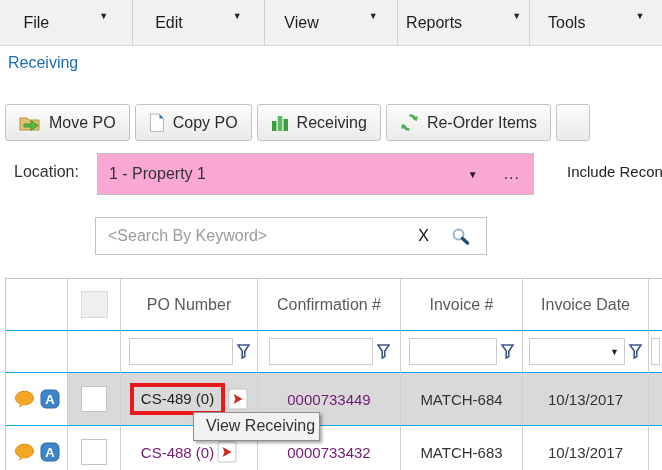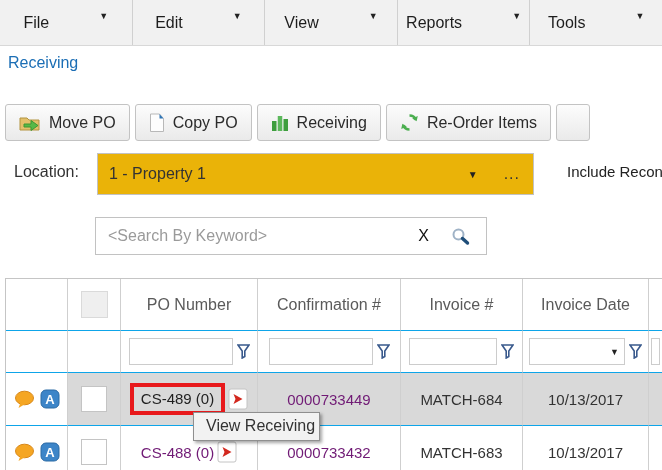--- a/index.html
+++ b/index.html
@@ -20,21 +20,21 @@
   
   .toolbar{position:absolute;top:104px;left:5px;display:flex;gap:5px;white-space:nowrap;}
   .tb-btn{height:37px;display:flex;align-items:center;gap:8px;padding:4px 13px;
     background:linear-gradient(#fcfcfc,#eaeaea);border:1px solid #c3c3c3;border-radius:3px;
     font-size:16px;color:#2b2b2b;box-sizing:border-box;}
   .tb-btn svg{flex:none;}
   .tb-stub{width:34px;padding:0;}
   
   .loc-label{position:absolute;top:163px;left:14px;font-size:16px;color:#333;}
   .loc-dd{position:absolute;top:153px;left:97px;width:437px;height:42px;box-sizing:border-box;
-    background:#eab308;border:1px solid #c2c2c2;display:flex;align-items:center;font-size:16px;}
+    background:#f9a8d4;border:1px solid #c2c2c2;display:flex;align-items:center;font-size:16px;}
   .loc-value{padding-left:11px;flex:1;}
   .loc-caret{font-size:10px;color:#222;margin-right:26px;}
   .loc-more{margin-right:13px;color:#333;letter-spacing:1px;}
   .include-label{position:absolute;top:163px;left:567px;font-size:15px;color:#222;white-space:nowrap;}
   
   .search-box{position:absolute;top:217px;left:95px;width:392px;height:38px;box-sizing:border-box;
     background:#fff;border:1px solid #c2c2c2;display:flex;align-items:center;}
   .search-input{flex:1;border:none;outline:none;background:transparent;font-size:16px;
     padding:0 0 0 12px;color:#333;font-family:"Liberation Sans",sans-serif;}
   .search-input::placeholder{color:#9a9a9a;}

